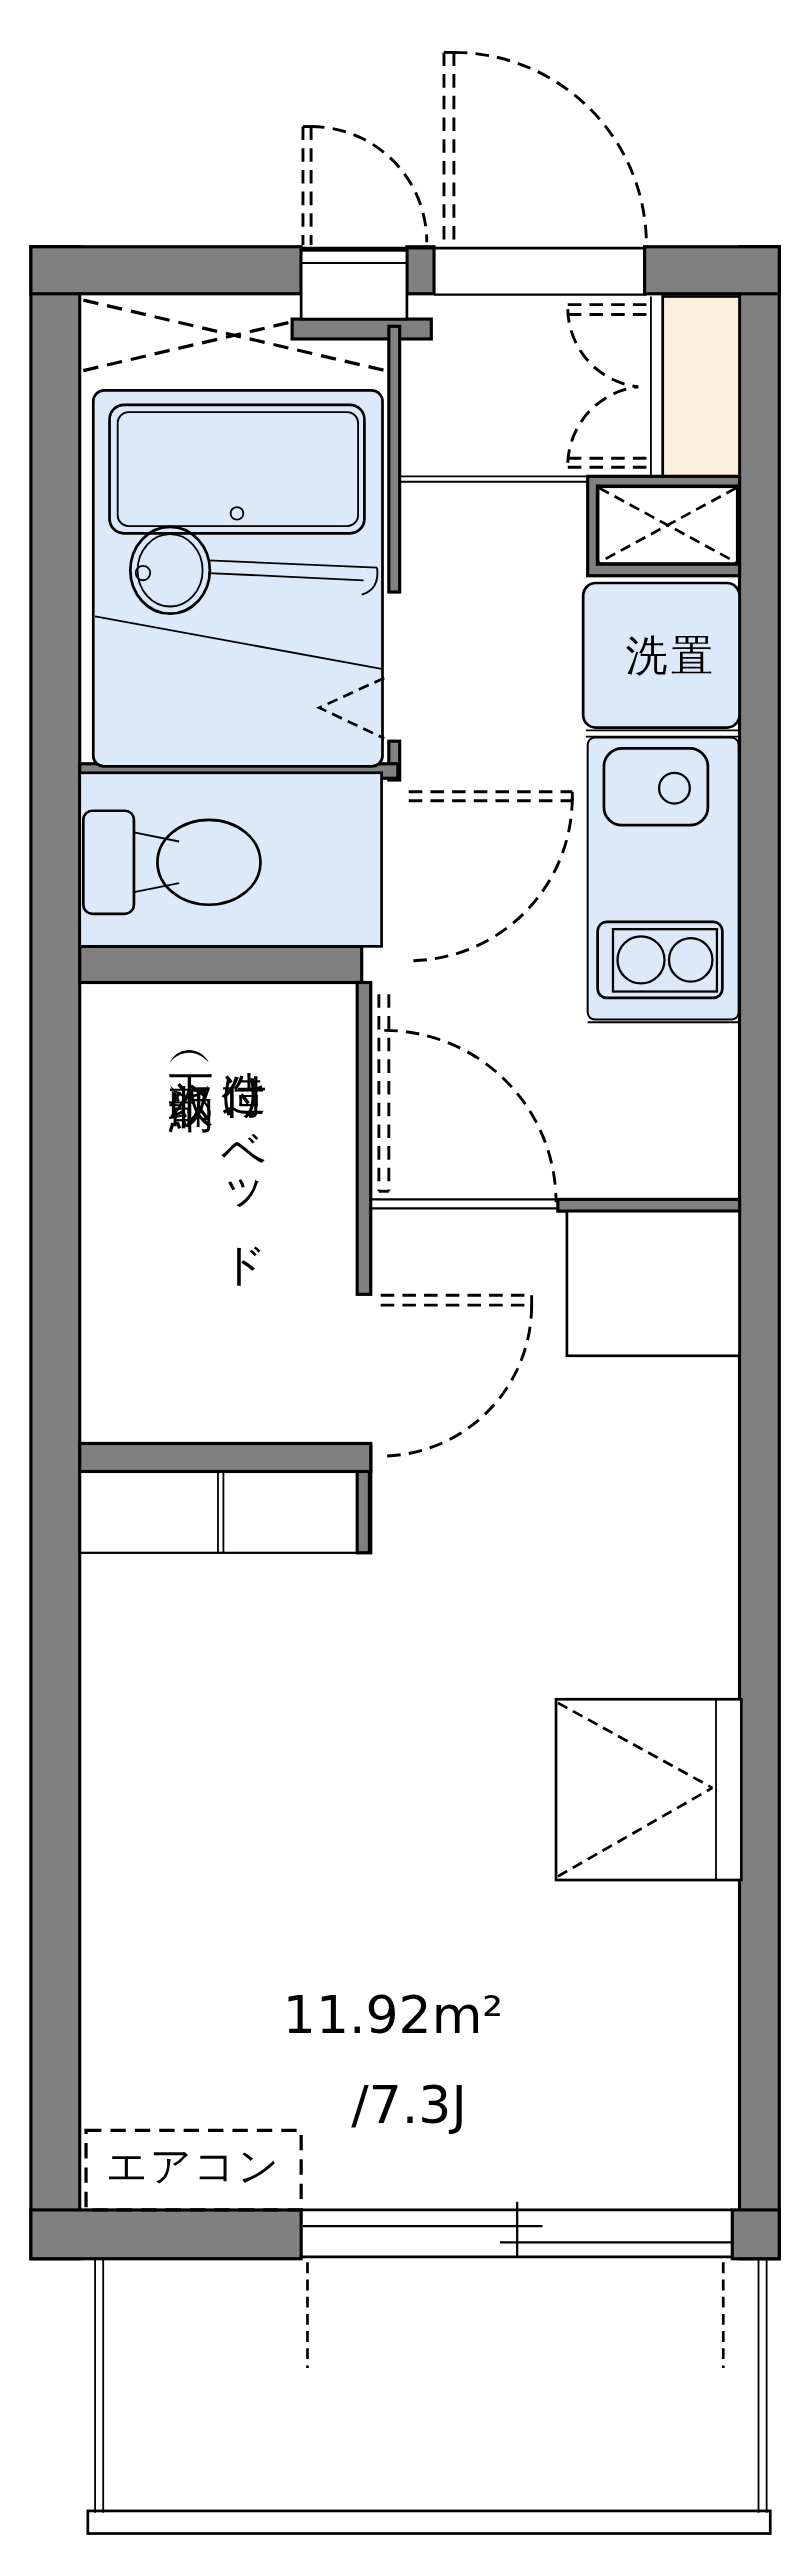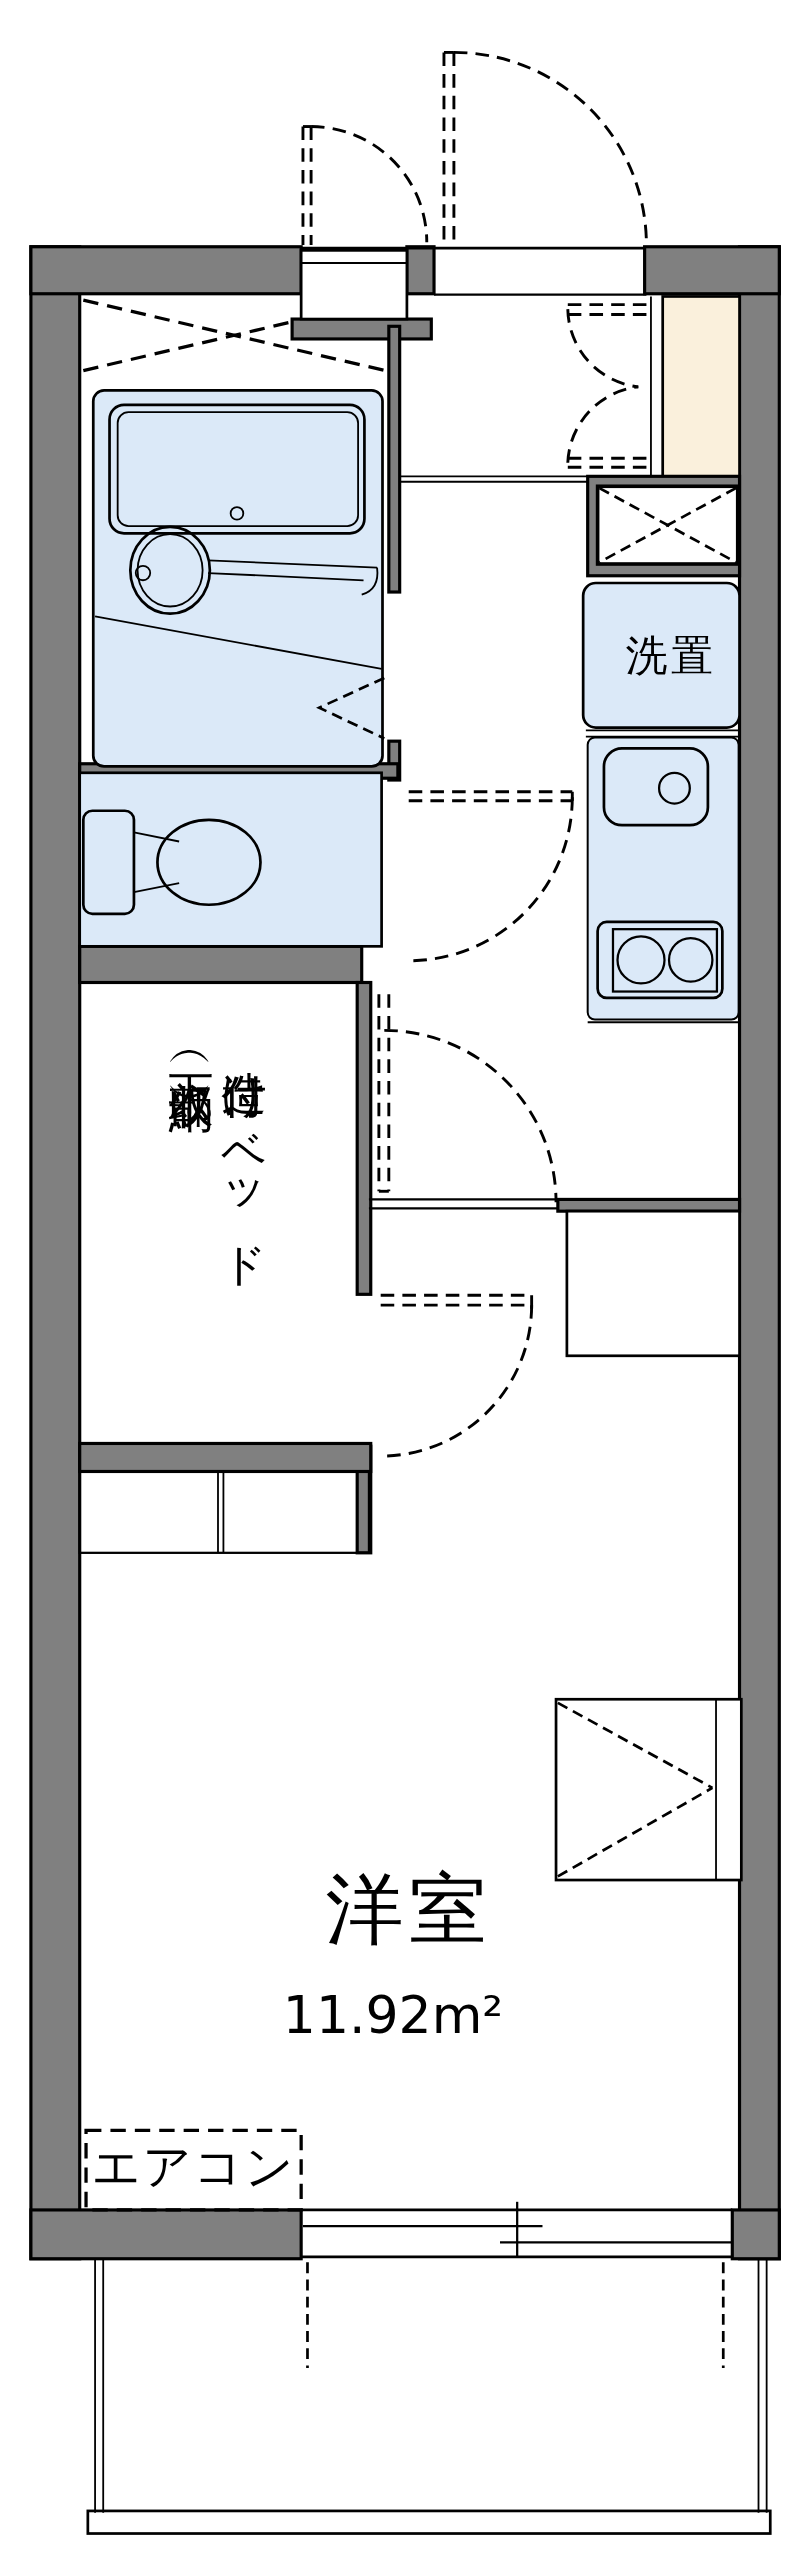--- a/index.html
+++ b/index.html
@@ -25,21 +25,21 @@
   
   .label{position:absolute;color:#000;}
   .center{text-align:center;}
   .laundry{left:583px;top:620px;width:176px;font-size:42px;line-height:47px;letter-spacing:3.6px;margin-top:12px;}
   .bedlabel{position:absolute;right:541px;top:1036px;writing-mode:vertical-rl;
             font-size:45px;line-height:1.18;letter-spacing:4.5px;}
   .bedlabel span{display:block;}
   .roomname{left:228px;top:1860px;width:362px;font-size:78px;line-height:98px;letter-spacing:5.4px;}
   .roomarea{left:212px;top:1985px;width:362px;font-size:52px;line-height:60px;}
   .roomjo{left:228px;top:2075px;width:362px;font-size:52px;line-height:60px;}
-  .aircon{left:86px;top:2144px;width:215px;font-size:48px;line-height:45px;letter-spacing:1.8px;}
+  .aircon{left:86px;top:2144px;width:215px;font-size:41px;line-height:45px;letter-spacing:1.8px;}
 </style>
 </head>
 <body>
 
 <div class="plan">
 <svg width="812" height="2576" viewBox="0 0 898 2850">
 
   <g>
     <line class="dash" x1="335" y1="140" x2="335" y2="271"></line>
     <line class="dash" x1="344" y1="140" x2="344" y2="271"></line>
@@ -208,18 +208,18 @@
   </g>
 </svg>
 
   <div class="label laundry center">洗置</div>
 
   <div class="bedlabel">
     <span>造付けベッド</span>
     <span>（下部収納）</span>
   </div>
 
-  <div class="label roomname center">洋室</div>
   <div class="label roomarea center">11.92m²</div>
+  <div class="label roomjo center">/7.3J</div>
 
   <div class="label aircon center">エアコン</div>
 </div>
 
 
 </body></html>

